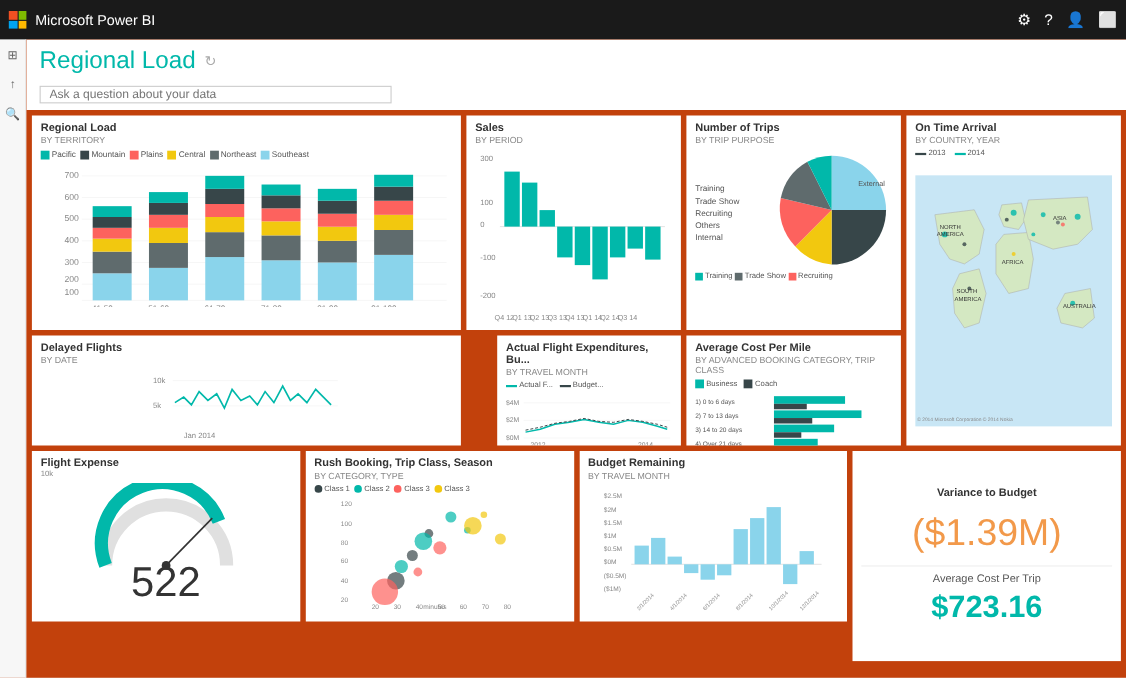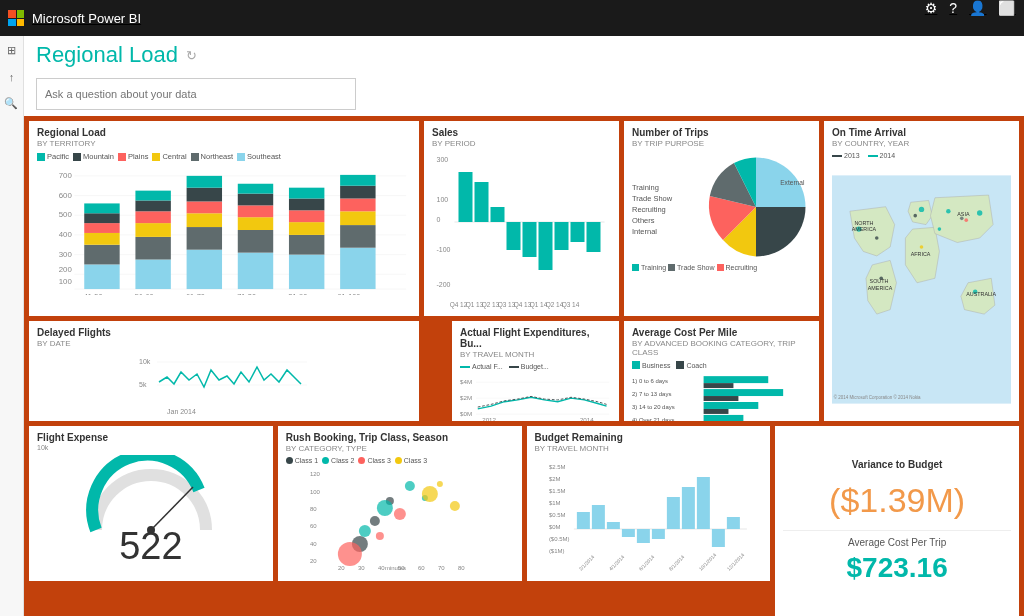--- a/index.html
+++ b/index.html
@@ -3,22 +3,22 @@
   <meta charset="utf-8">
   <style>
     * { margin: 0; padding: 0; box-sizing: border-box; }
     body { width: 1024px; height: 616px; overflow: hidden; font-family: 'Segoe UI', Arial, sans-serif; background: #f0f0f0; }
     
     
     .top-bar {
       background: #1a1a1a;
       height: 36px;
       display: flex;
+      align-items: center;
       padding: 0 8px;
-      text-decoration: underline;
     }
     .top-bar-logo {
       display: flex;
       align-items: center;
       gap: 8px;
       color: white;
       font-size: 13px;
     }
     .ms-logo {
       width: 16px;
@@ -43,21 +43,21 @@
       display: flex;
       align-items: center;
       gap: 8px;
       font-size: 22px;
       font-weight: 300;
       color: #01b8aa;
       margin-bottom: 6px;
     }
     .qa-input {
       width: 320px;
-      height: 32px;
+      height: 16px;
       border: 1px solid #ccc;
       padding: 2px 8px;
       font-size: 11px;
       color: #aaa;
       outline: none;
     }
 
     
     .sidebar {
       position: absolute;

